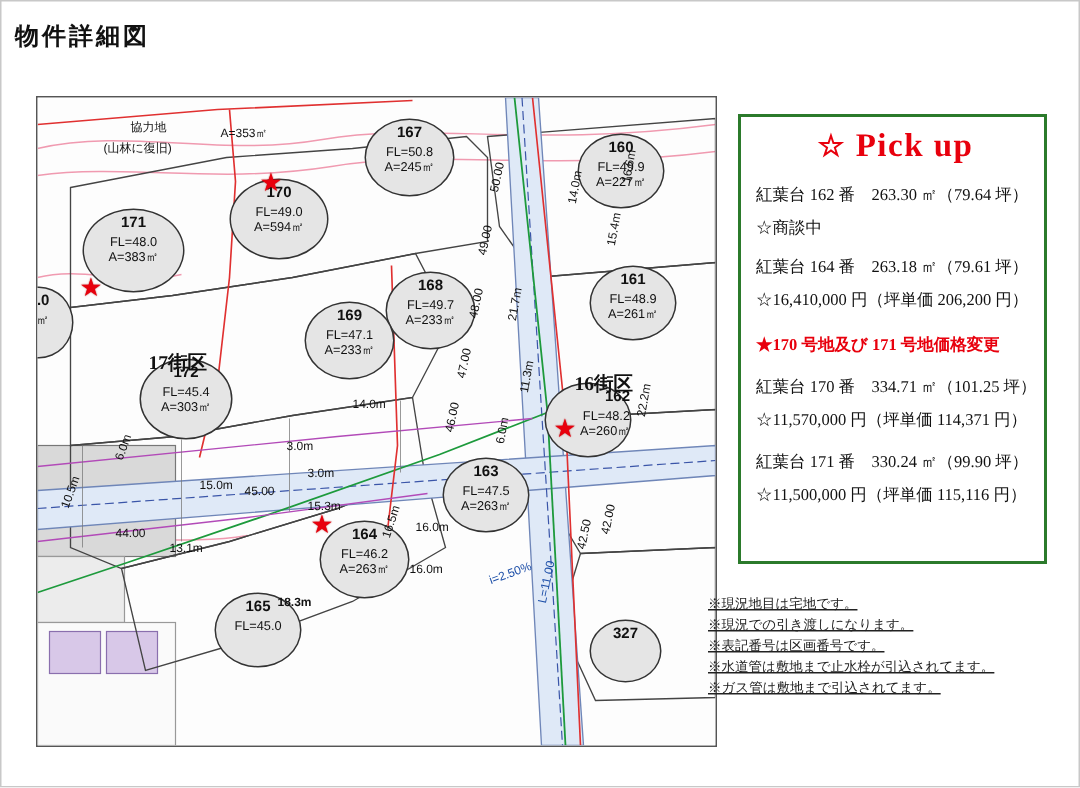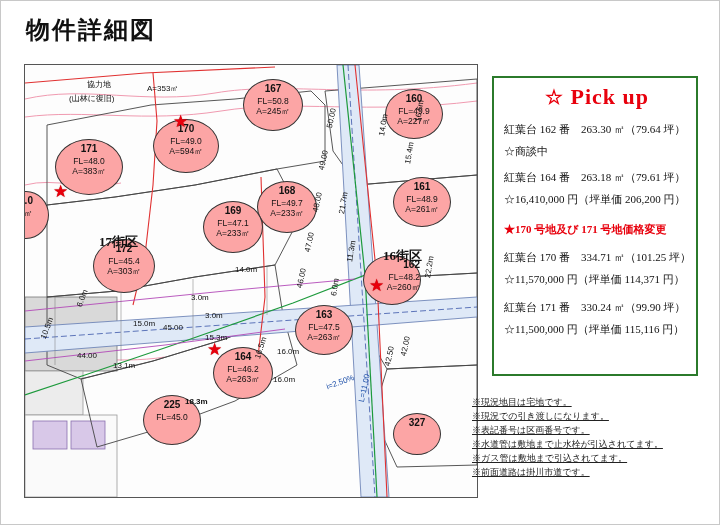--- a/index.html
+++ b/index.html
@@ -10,37 +10,37 @@
     color:#111;
     position:relative;
     overflow:hidden;
   }
   #frame{
     position:absolute;inset:0;
     border:1px solid #c8c8c8;
     box-sizing:border-box;
   }
   #title{
-    position:absolute;left:26px;top:14px;
-    font-size:24px;font-weight:bold;letter-spacing:2px;
+    position:absolute;left:10px;top:14px;
+    font-size:16px;font-weight:bold;letter-spacing:2px;
     font-family:"Liberation Serif", serif;
   }
   
   #map{
     position:absolute;left:24px;top:64px;width:452px;height:432px;
     border:1px solid #555;
     background:#fdfdfd;
     overflow:hidden;
   }
   #map svg{position:absolute;left:0;top:0;}
   .lot{
     position:absolute;
     border:1px solid #333;
     border-radius:50%;
-    background:#fca5a5;
+    background:#e5e5e5;
     text-align:center;
     font-size:8.5px;
     line-height:1.25;
     color:#111;
     padding-top:3px;
     box-sizing:border-box;
   }
   .lot .no{font-size:10px;font-weight:bold;}
   .mlabel{
     position:absolute;font-size:8px;color:#111;white-space:nowrap;
@@ -204,21 +204,21 @@
     <div class="no">163</div>
     <div>FL=47.5</div>
     <div>A=263㎡</div>
   </div>
   <div class="lot" style="left:188px;top:282px;width:60px;height:52px;">
     <div class="no">164</div>
     <div>FL=46.2</div>
     <div>A=263㎡</div>
   </div>
   <div class="lot" style="left:118px;top:330px;width:58px;height:50px;">
-    <div class="no">225</div>
+    <div class="no">165</div>
     <div>FL=45.0</div>
     <div></div>
   </div>
   <div class="lot" style="left:368px;top:348px;width:48px;height:42px;">
     <div class="no">327</div>
     <div></div>
     <div></div>
   </div>
   <div class="lot" style="left:-22px;top:126px;width:46px;height:48px;">
     <div class="no">5.0</div>
@@ -285,14 +285,13 @@
 <div class="pline blue" style="top:272px;">☆11,570,000 円（坪単価 114,371 円）</div>
 <div class="pline blue" style="top:300px;">紅葉台 171 番　330.24 ㎡（99.90 坪）</div>
 <div class="pline blue" style="top:322px;">☆11,500,000 円（坪単価 115,116 円）</div>
 
 <div id="notes">
   <div>※現況地目は宅地です。</div>
   <div>※現況での引き渡しになります。</div>
   <div>※表記番号は区画番号です。</div>
   <div>※水道管は敷地まで止水栓が引込されてます。</div>
   <div>※ガス管は敷地まで引込されてます。</div>
-  <div>※前面道路は掛川市道です。</div>
 </div>
 
 </body></html>

